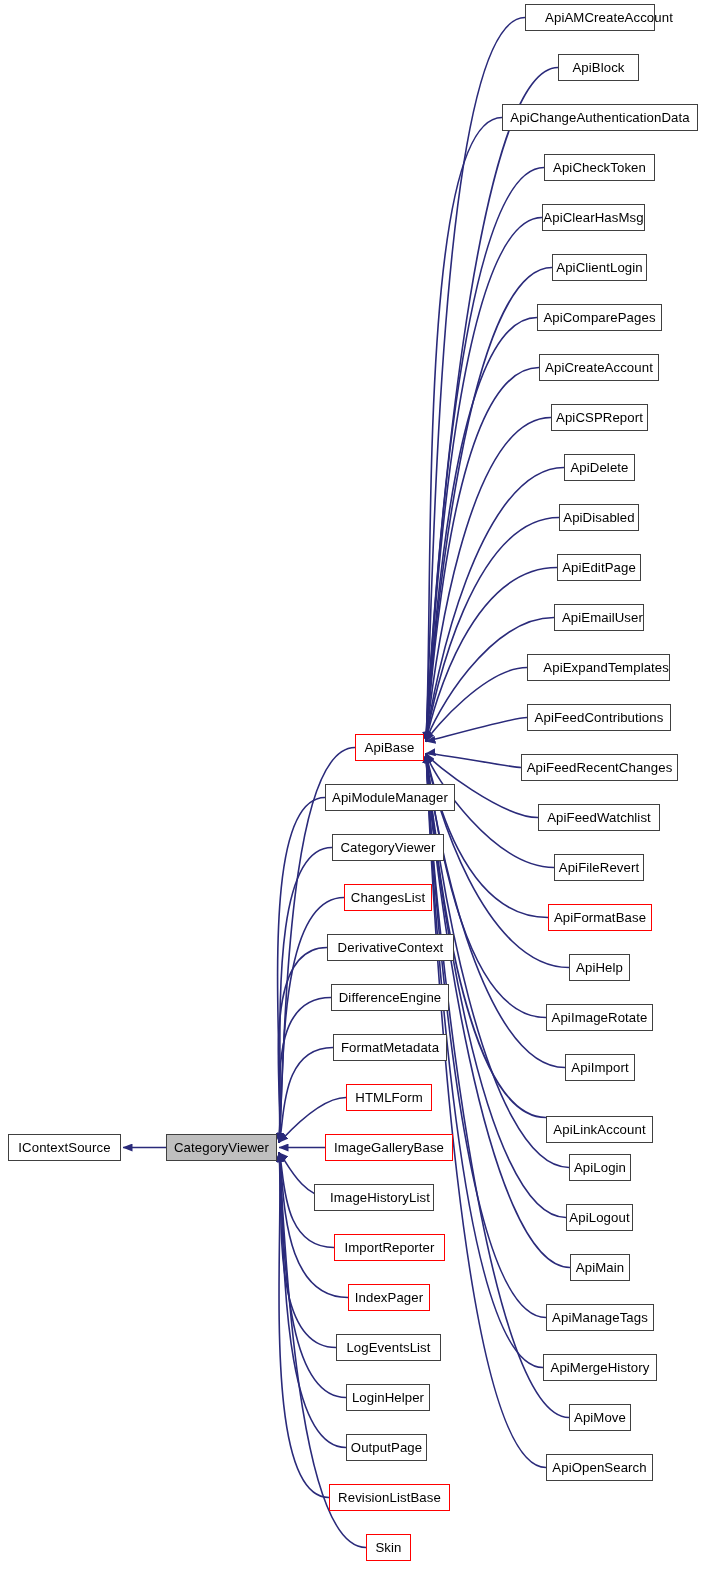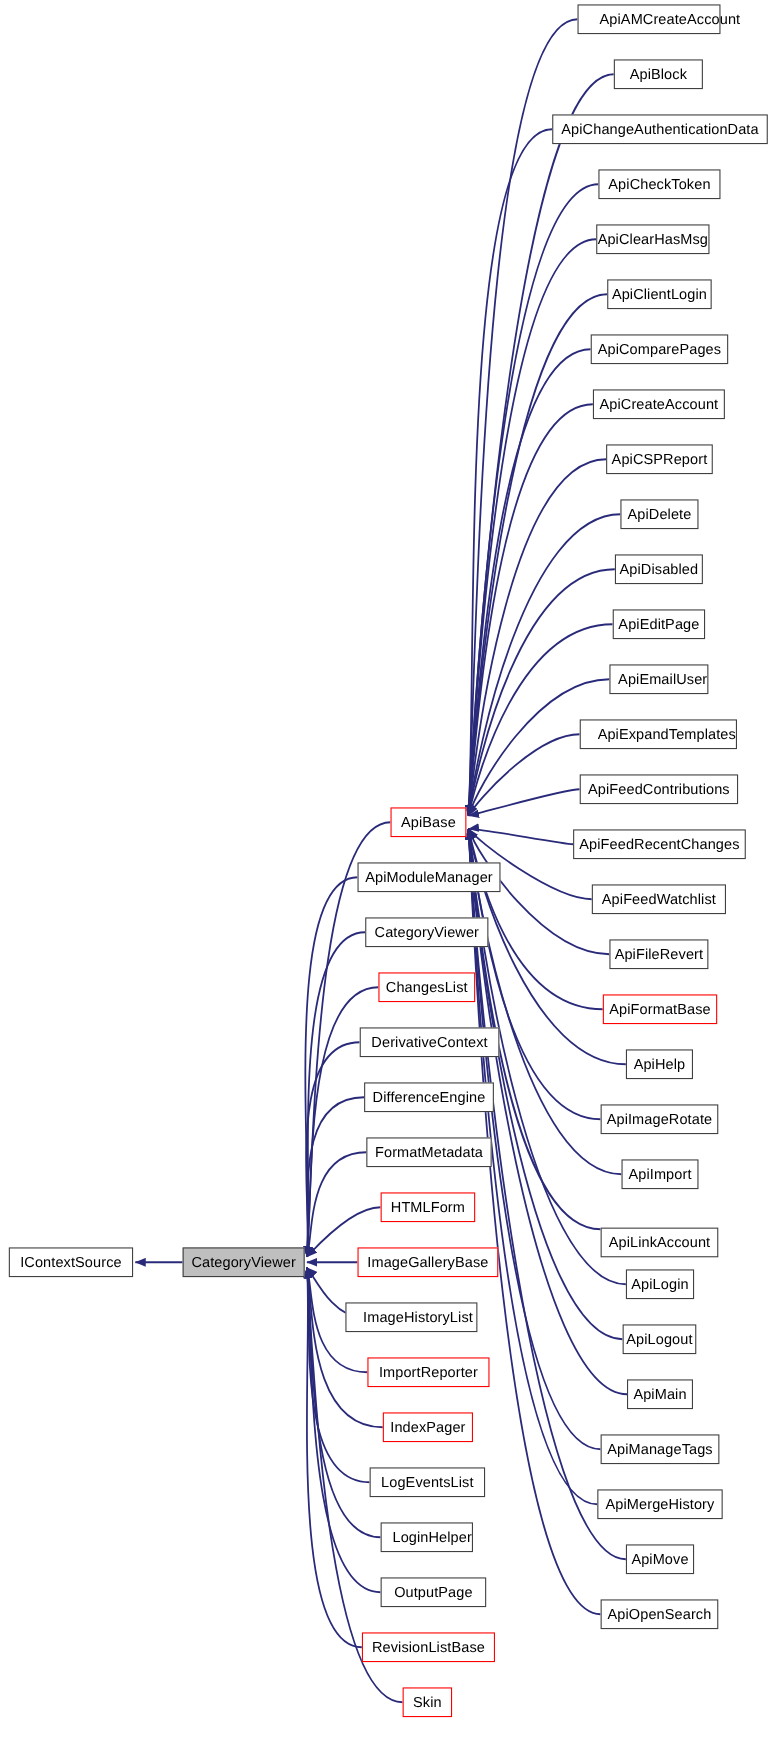--- a/index.html
+++ b/index.html
@@ -153,24 +153,24 @@
       </div>
       <div class="node red" style="left: 334px; top: 1234px; width: 111px; height: 27px;">
         <span class="label">ImportReporter</span>
       </div>
       <div class="node red" style="left: 348px; top: 1284px; width: 82px; height: 27px;">
         <span class="label">IndexPager</span>
       </div>
       <div class="node grayborder" style="left: 336px; top: 1334px; width: 105px; height: 27px;">
         <span class="label">LogEventsList</span>
       </div>
-      <div class="node grayborder" style="left: 346px; top: 1384px; width: 84px; height: 27px; justify-content: flex-end;">
+      <div class="node grayborder" style="left: 346px; top: 1384px; width: 84px; height: 27px;">
         <span class="label">LoginHelper</span>
       </div>
-      <div class="node grayborder" style="left: 346px; top: 1434px; width: 96px; height: 27px;">
+      <div class="node grayborder" style="left: 346px; top: 1434px; width: 81px; height: 27px;">
         <span class="label">OutputPage</span>
       </div>
       <div class="node red" style="left: 329px; top: 1484px; width: 121px; height: 27px;">
         <span class="label">RevisionListBase</span>
       </div>
       <div class="node red" style="left: 366px; top: 1534px; width: 45px; height: 27px;">
         <span class="label">Skin</span>
       </div>
       <div class="node grayborder" style="left: 525px; top: 4px; width: 130px; height: 27px; padding-left: 38px;">
         <span class="label">ApiAMCreateAccount</span>

